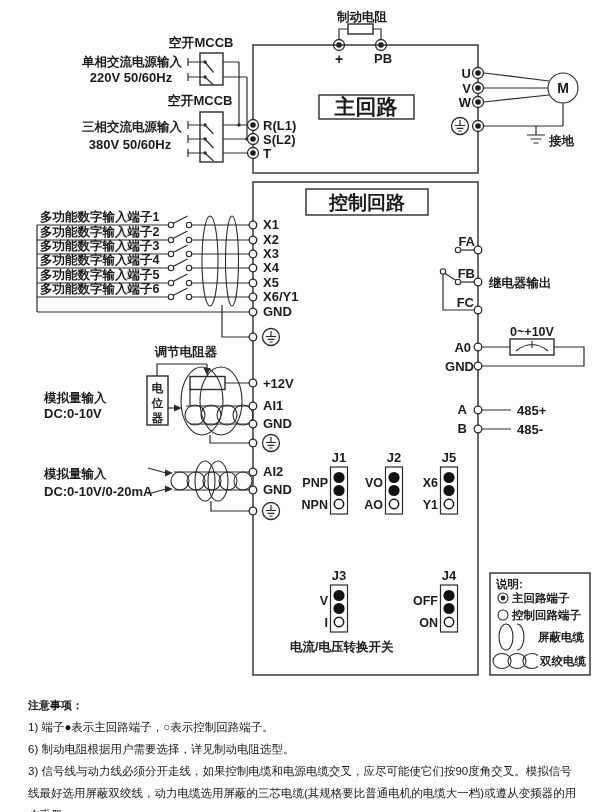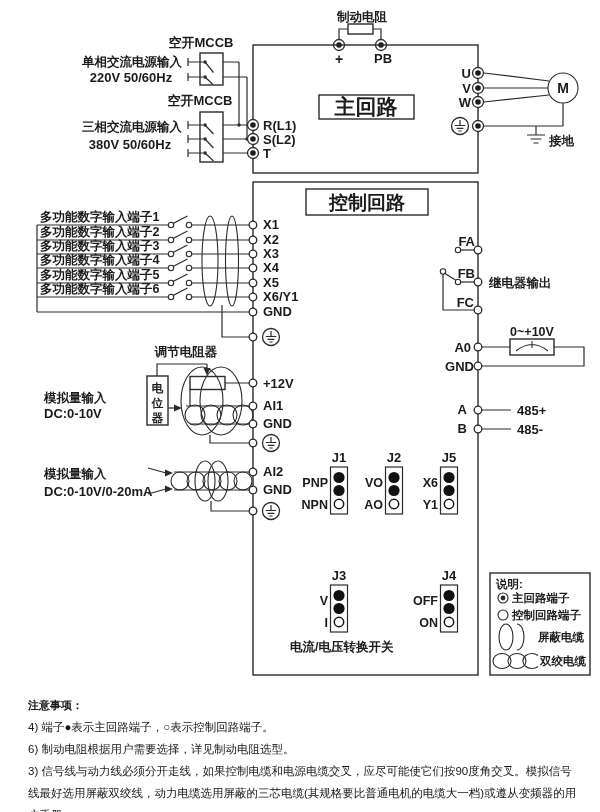--- a/index.html
+++ b/index.html
@@ -331,17 +331,17 @@
       <ellipse class="sh" cx="502" cy="661" rx="9" ry="7.5"></ellipse>
       <ellipse class="sh" cx="517" cy="661" rx="9" ry="7.5"></ellipse>
       <path class="sh" d="M538,655.5 A9,7.5 0 1 0 538,666.5"></path>
     </g>
     <text class="t11" x="540" y="665">双绞电缆</text>
   </g>
 </svg>
 
 <div class="notes">
   <div class="nt">注意事项：</div>
-  <div>4) 端子●表示主回路端子，○表示控制回路端子。</div>
+  <div>1) 端子●表示主回路端子，○表示控制回路端子。</div>
   <div>6) 制动电阻根据用户需要选择，详见制动电阻选型。</div>
   <div>3) 信号线与动力线必须分开走线，如果控制电缆和电源电缆交叉，应尽可能使它们按90度角交叉。模拟信号线最好选用屏蔽双绞线，动力电缆选用屏蔽的三芯电缆(其规格要比普通电机的电缆大一档)或遵从变频器的用户手册。</div>
 </div>
 </div>
 
 </body></html>

